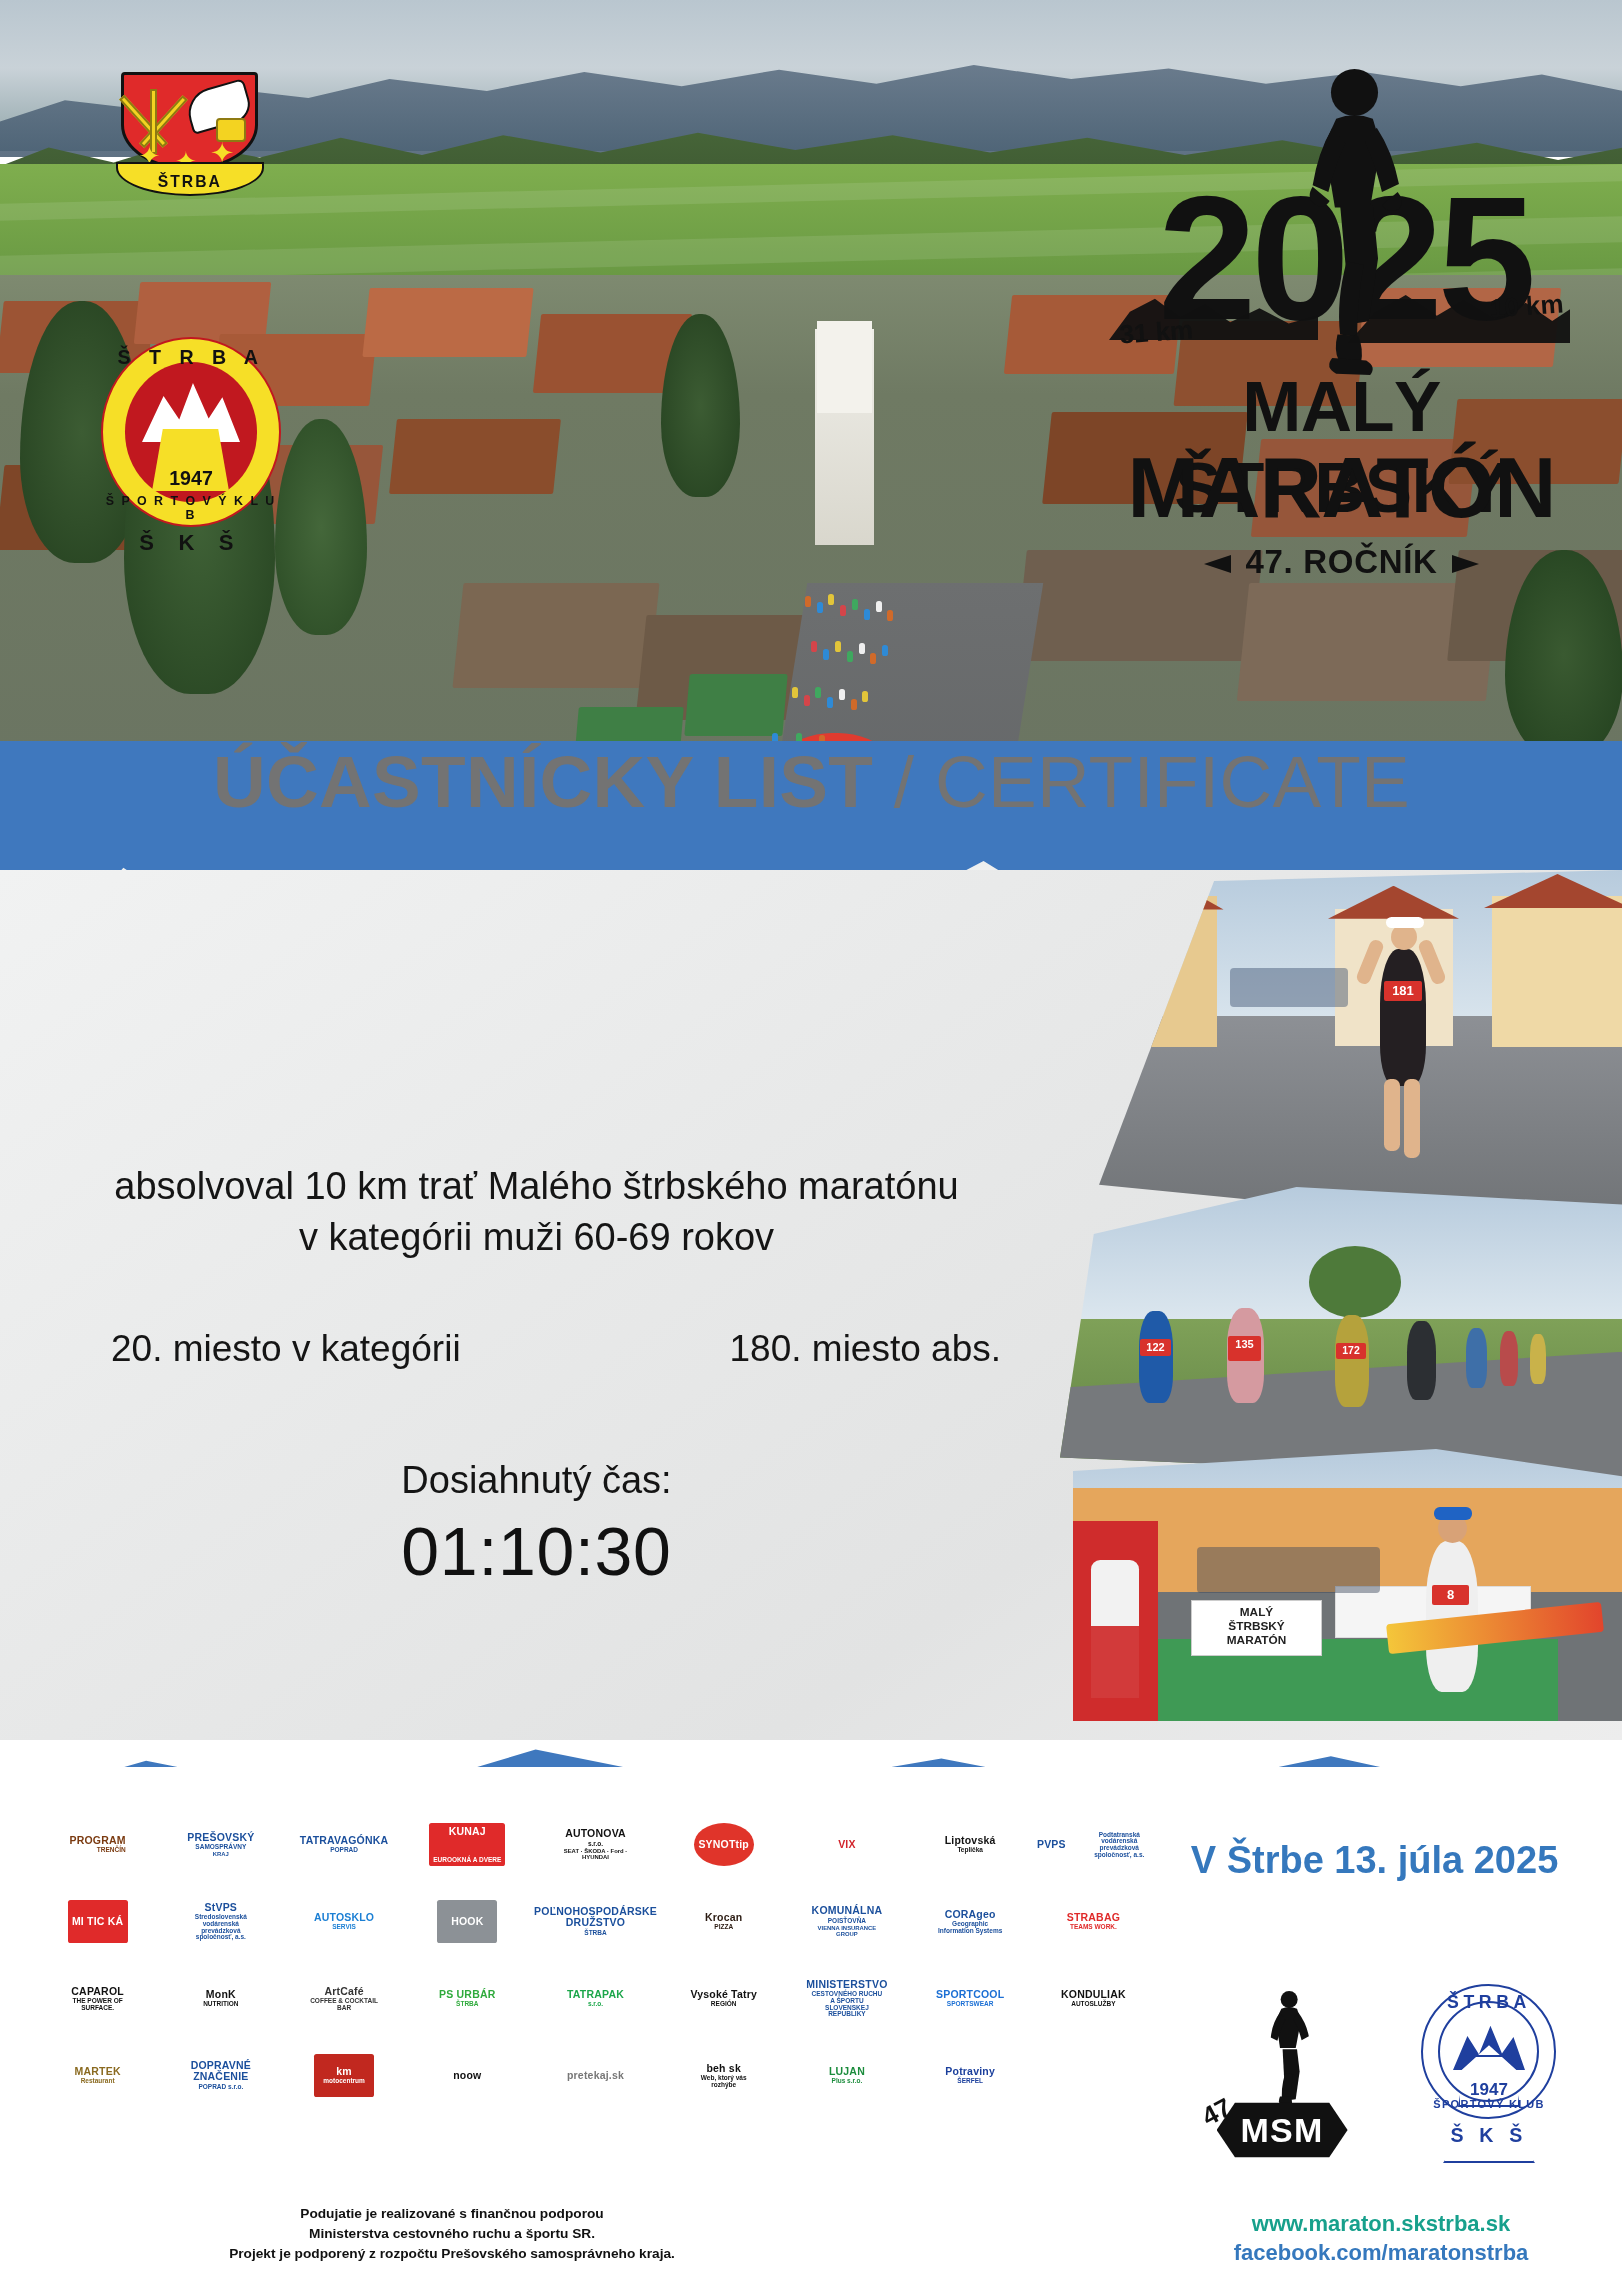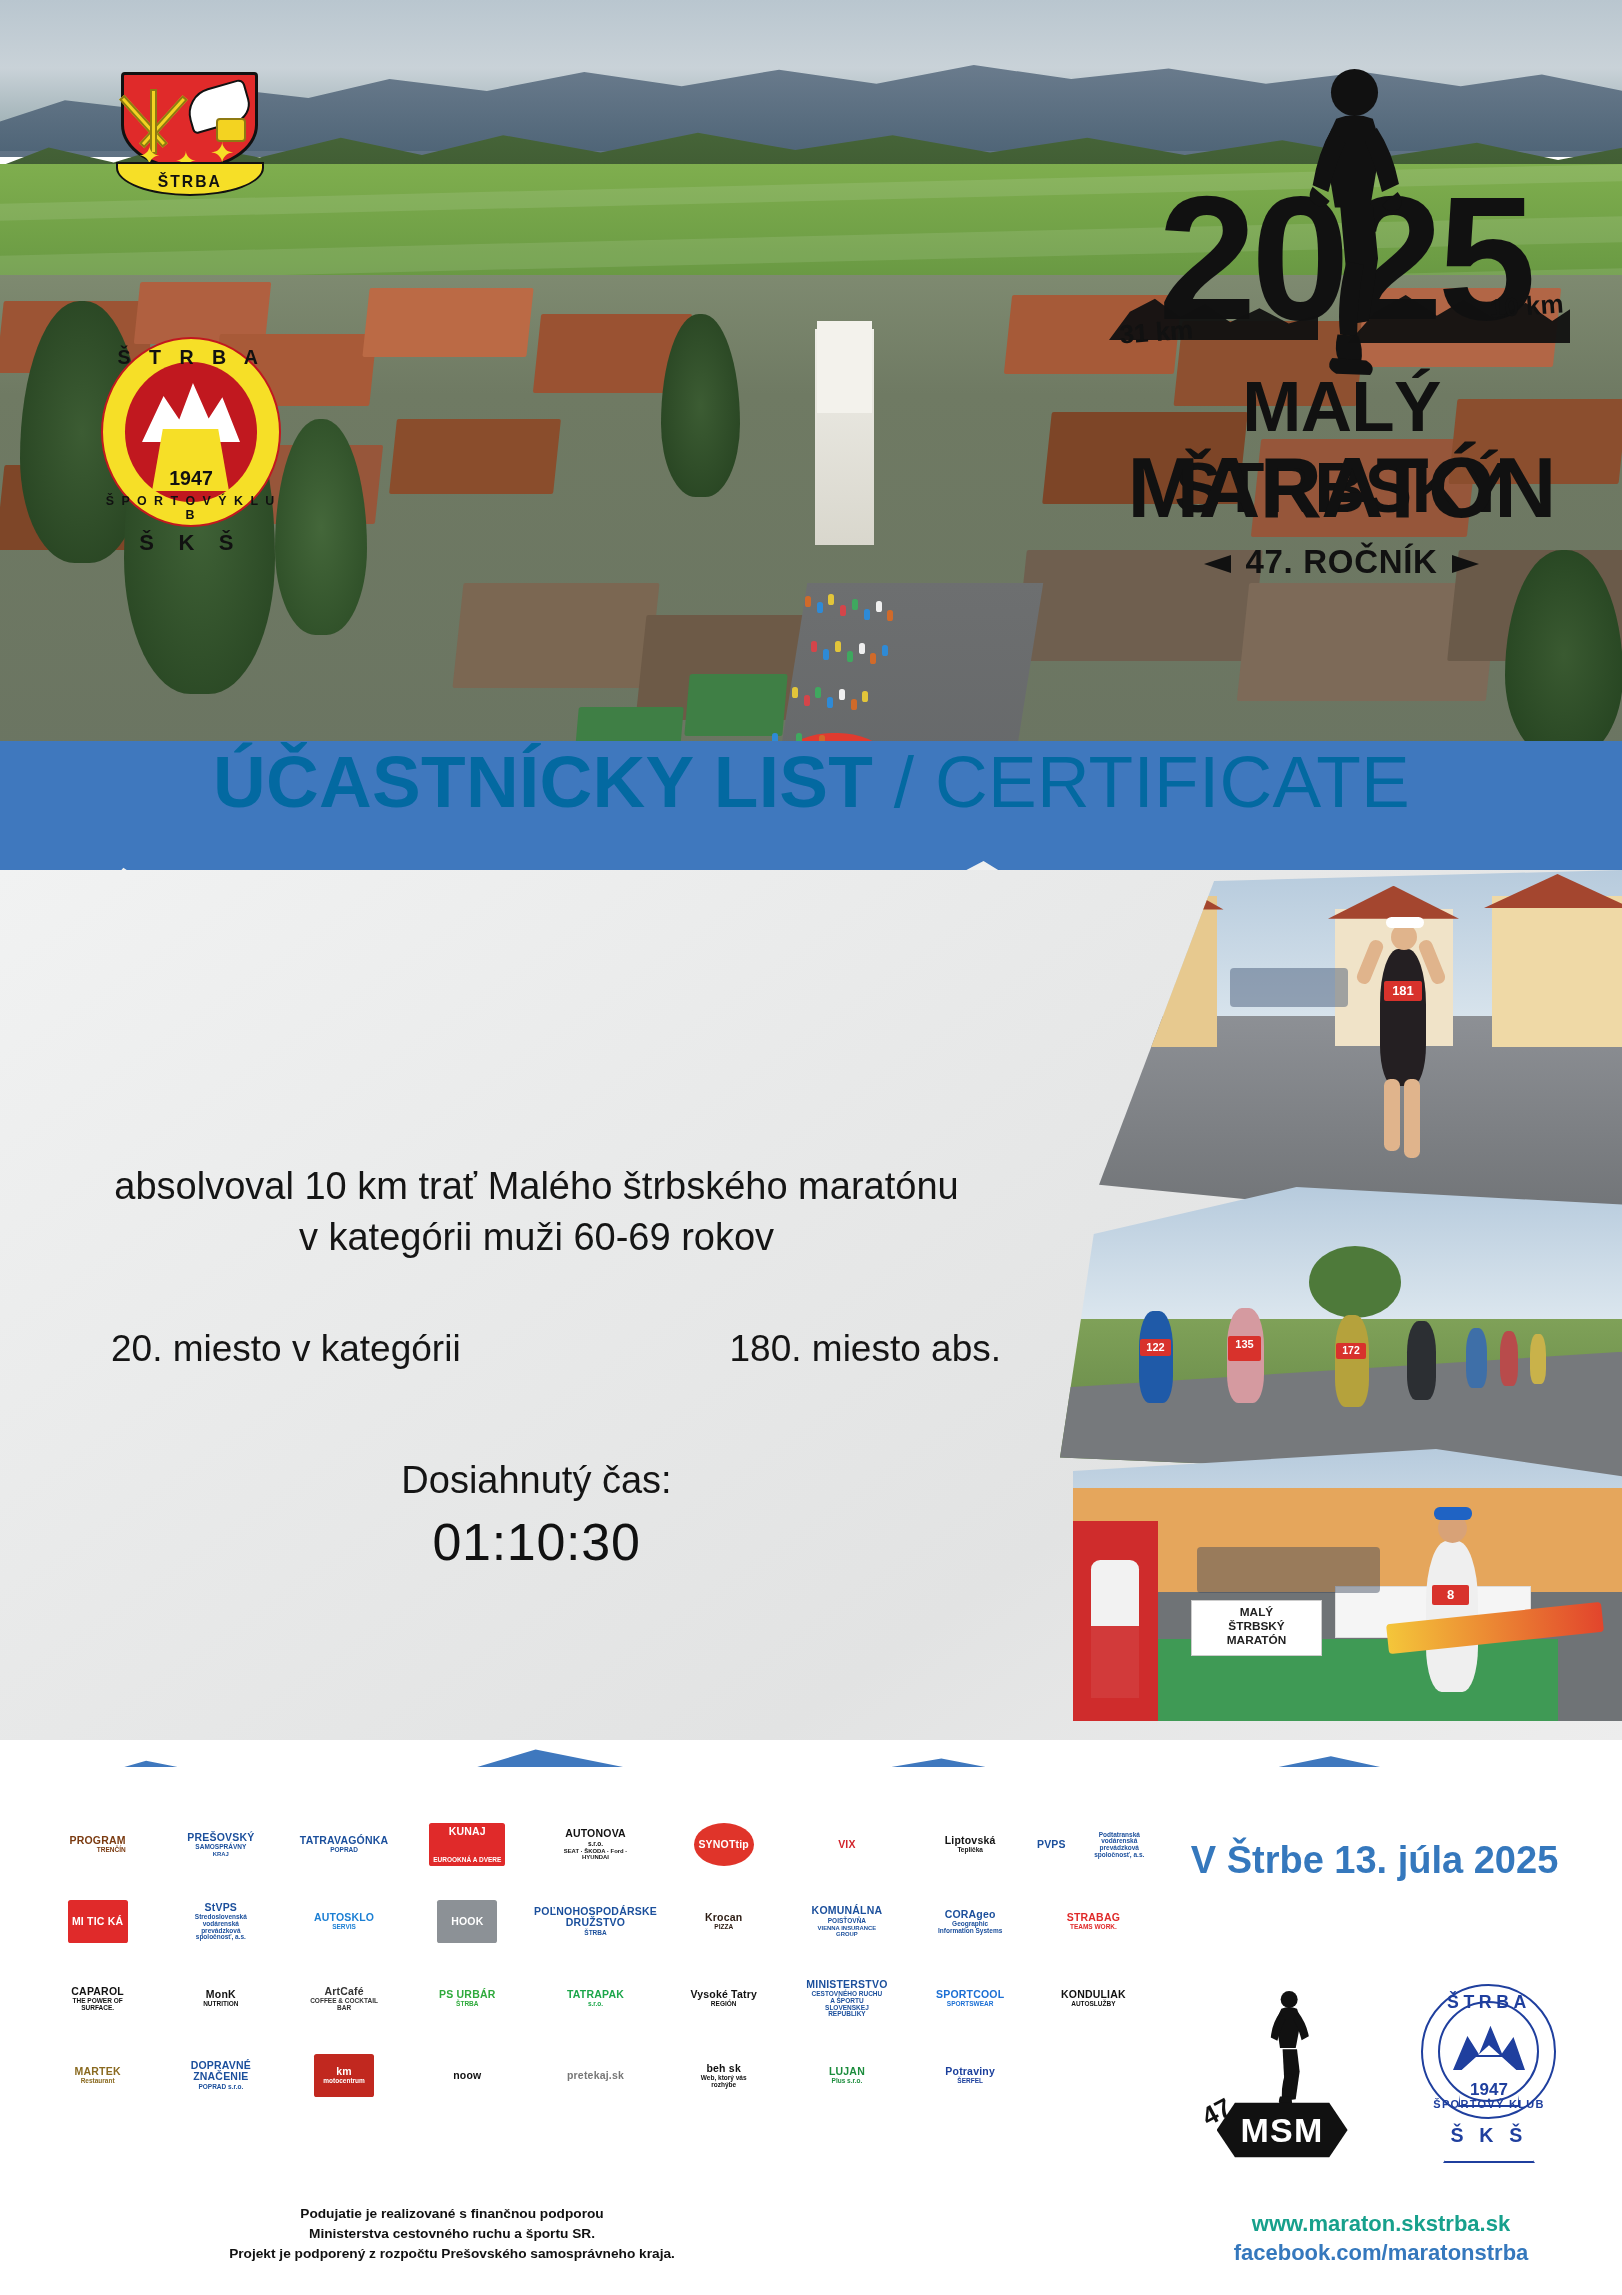--- a/index.html
+++ b/index.html
@@ -113,21 +113,21 @@
     border-top:9.2px solid transparent;border-bottom:9.2px solid transparent;}
   .ev-rocnik .ar.l{border-right:27.5px solid #111;}
   .ev-rocnik .ar.r{border-left:27.5px solid #111;}
 
   
   .band{
     position:absolute;left:0;top:741px;width:1623px;height:131px;background:#3f78be;
   }
   .band-title{
     position:absolute;left:0;top:745px;width:1623px;text-align:center;
-    font-size:73px;line-height:1.0;color:#0369a1;letter-spacing:0.3px;white-space:nowrap;
+    font-size:73px;line-height:1.0;color:#737373;letter-spacing:0.3px;white-space:nowrap;
   }
   .band-title b{font-weight:700;}
   .band-title span{font-weight:400;}
 
   
   .band-jag{
     position:absolute;left:0;top:849px;width:1623px;height:85px;
     background:linear-gradient(180deg,#eceeee 0%,#f2f3f3 60%,#f5f6f6 100%);
     clip-path:polygon(0% 62%,1.4% 46%,2.6% 58%,3.6% 36%,4.6% 48%,5.6% 30%,6.6% 44%,
       7.6% 22%,8.4% 32%,9.4% 48%,10.6% 60%,11.6% 52%,12.8% 66%,13.8% 58%,14.8% 68%,
@@ -164,21 +164,21 @@
     position:absolute;left:0;top:1328px;width:1112px;
     display:flex;justify-content:space-between;padding:0 111px;
     font-size:37px;color:#151515;
   }
   .timelabel{
     position:absolute;left:0;top:1459px;width:1073px;text-align:center;
     font-size:38px;color:#151515;
   }
   .timeval{
     position:absolute;left:0;top:1512px;width:1073px;text-align:center;
-    font-size:52px;color:#111;letter-spacing:0.7px;
+    font-size:68px;color:#111;letter-spacing:0.7px;
   }
 
   
   .collage{position:absolute;left:1060px;top:870px;width:563px;height:851px;overflow:hidden;}
   .ph{position:absolute;overflow:hidden;}
   .ph1{left:39px;top:0;width:523px;height:366px;
     clip-path:polygon(22% 3%,100% 0,100% 100%,0 86%);}
   .ph2{left:0px;top:317px;width:563px;height:294px;
     clip-path:polygon(6% 16%,42% 0,100% 6%,100% 100%,0 92%);}
   .ph3{left:13px;top:579px;width:550px;height:275px;

